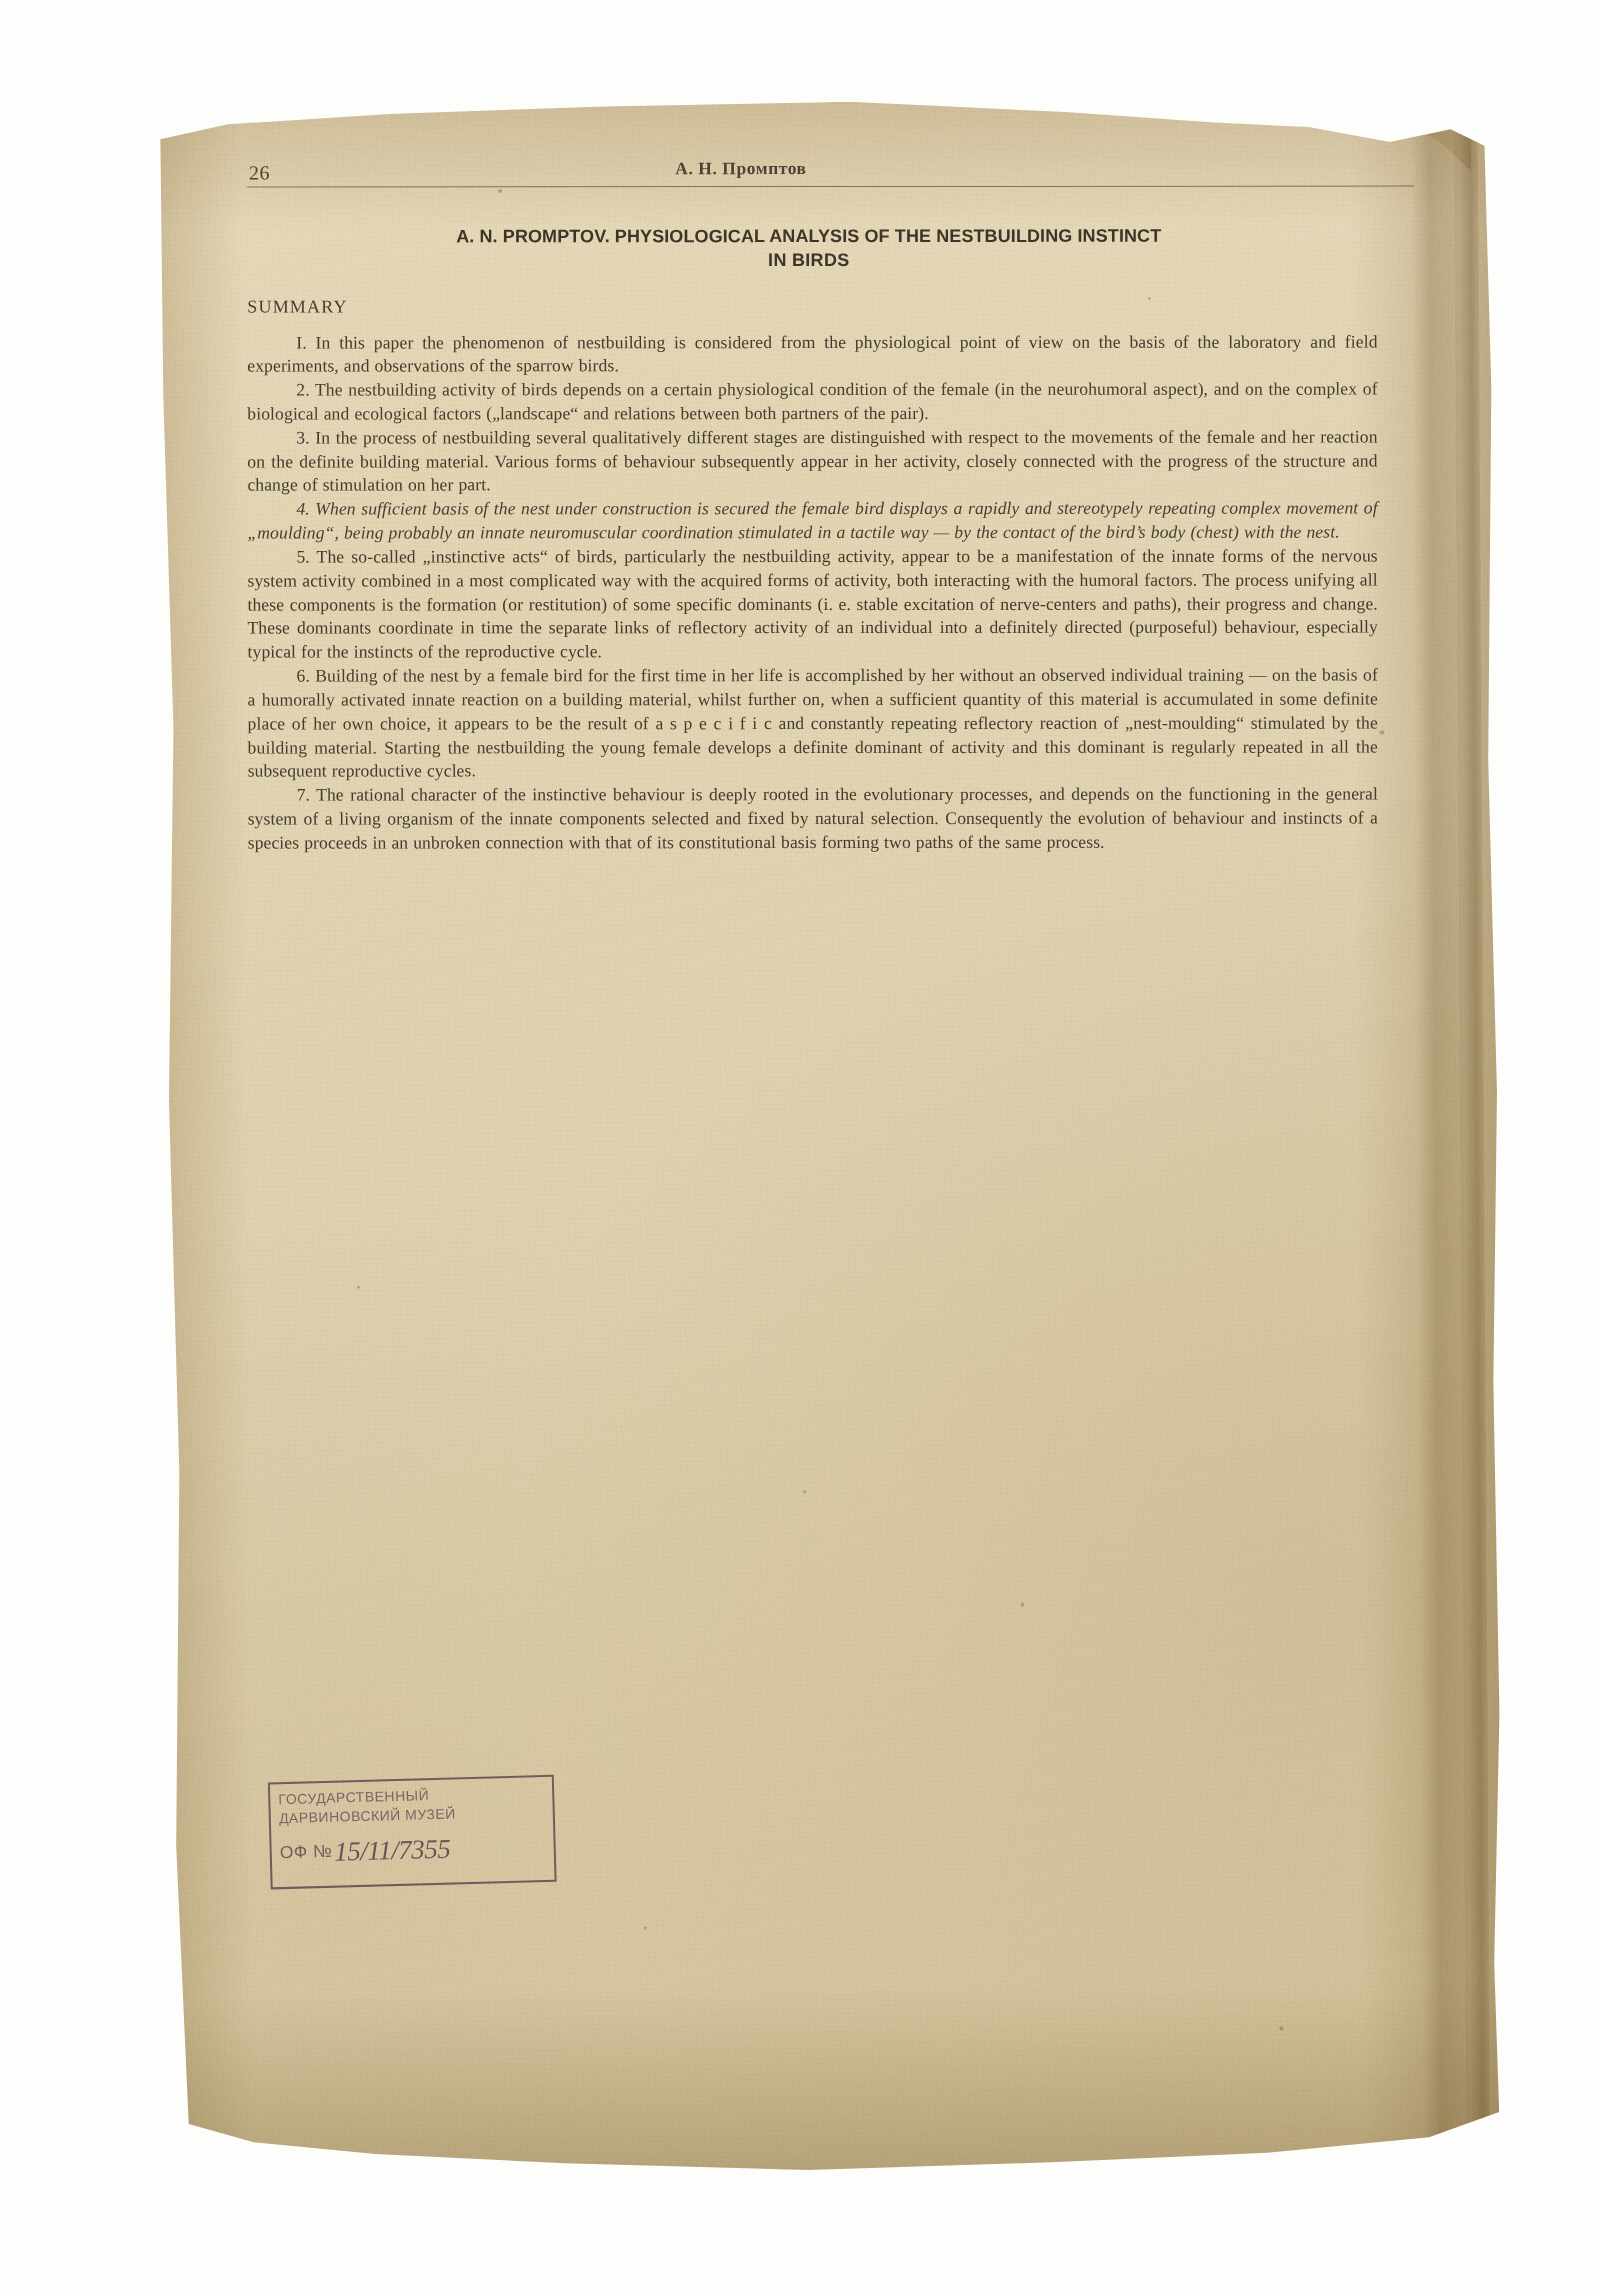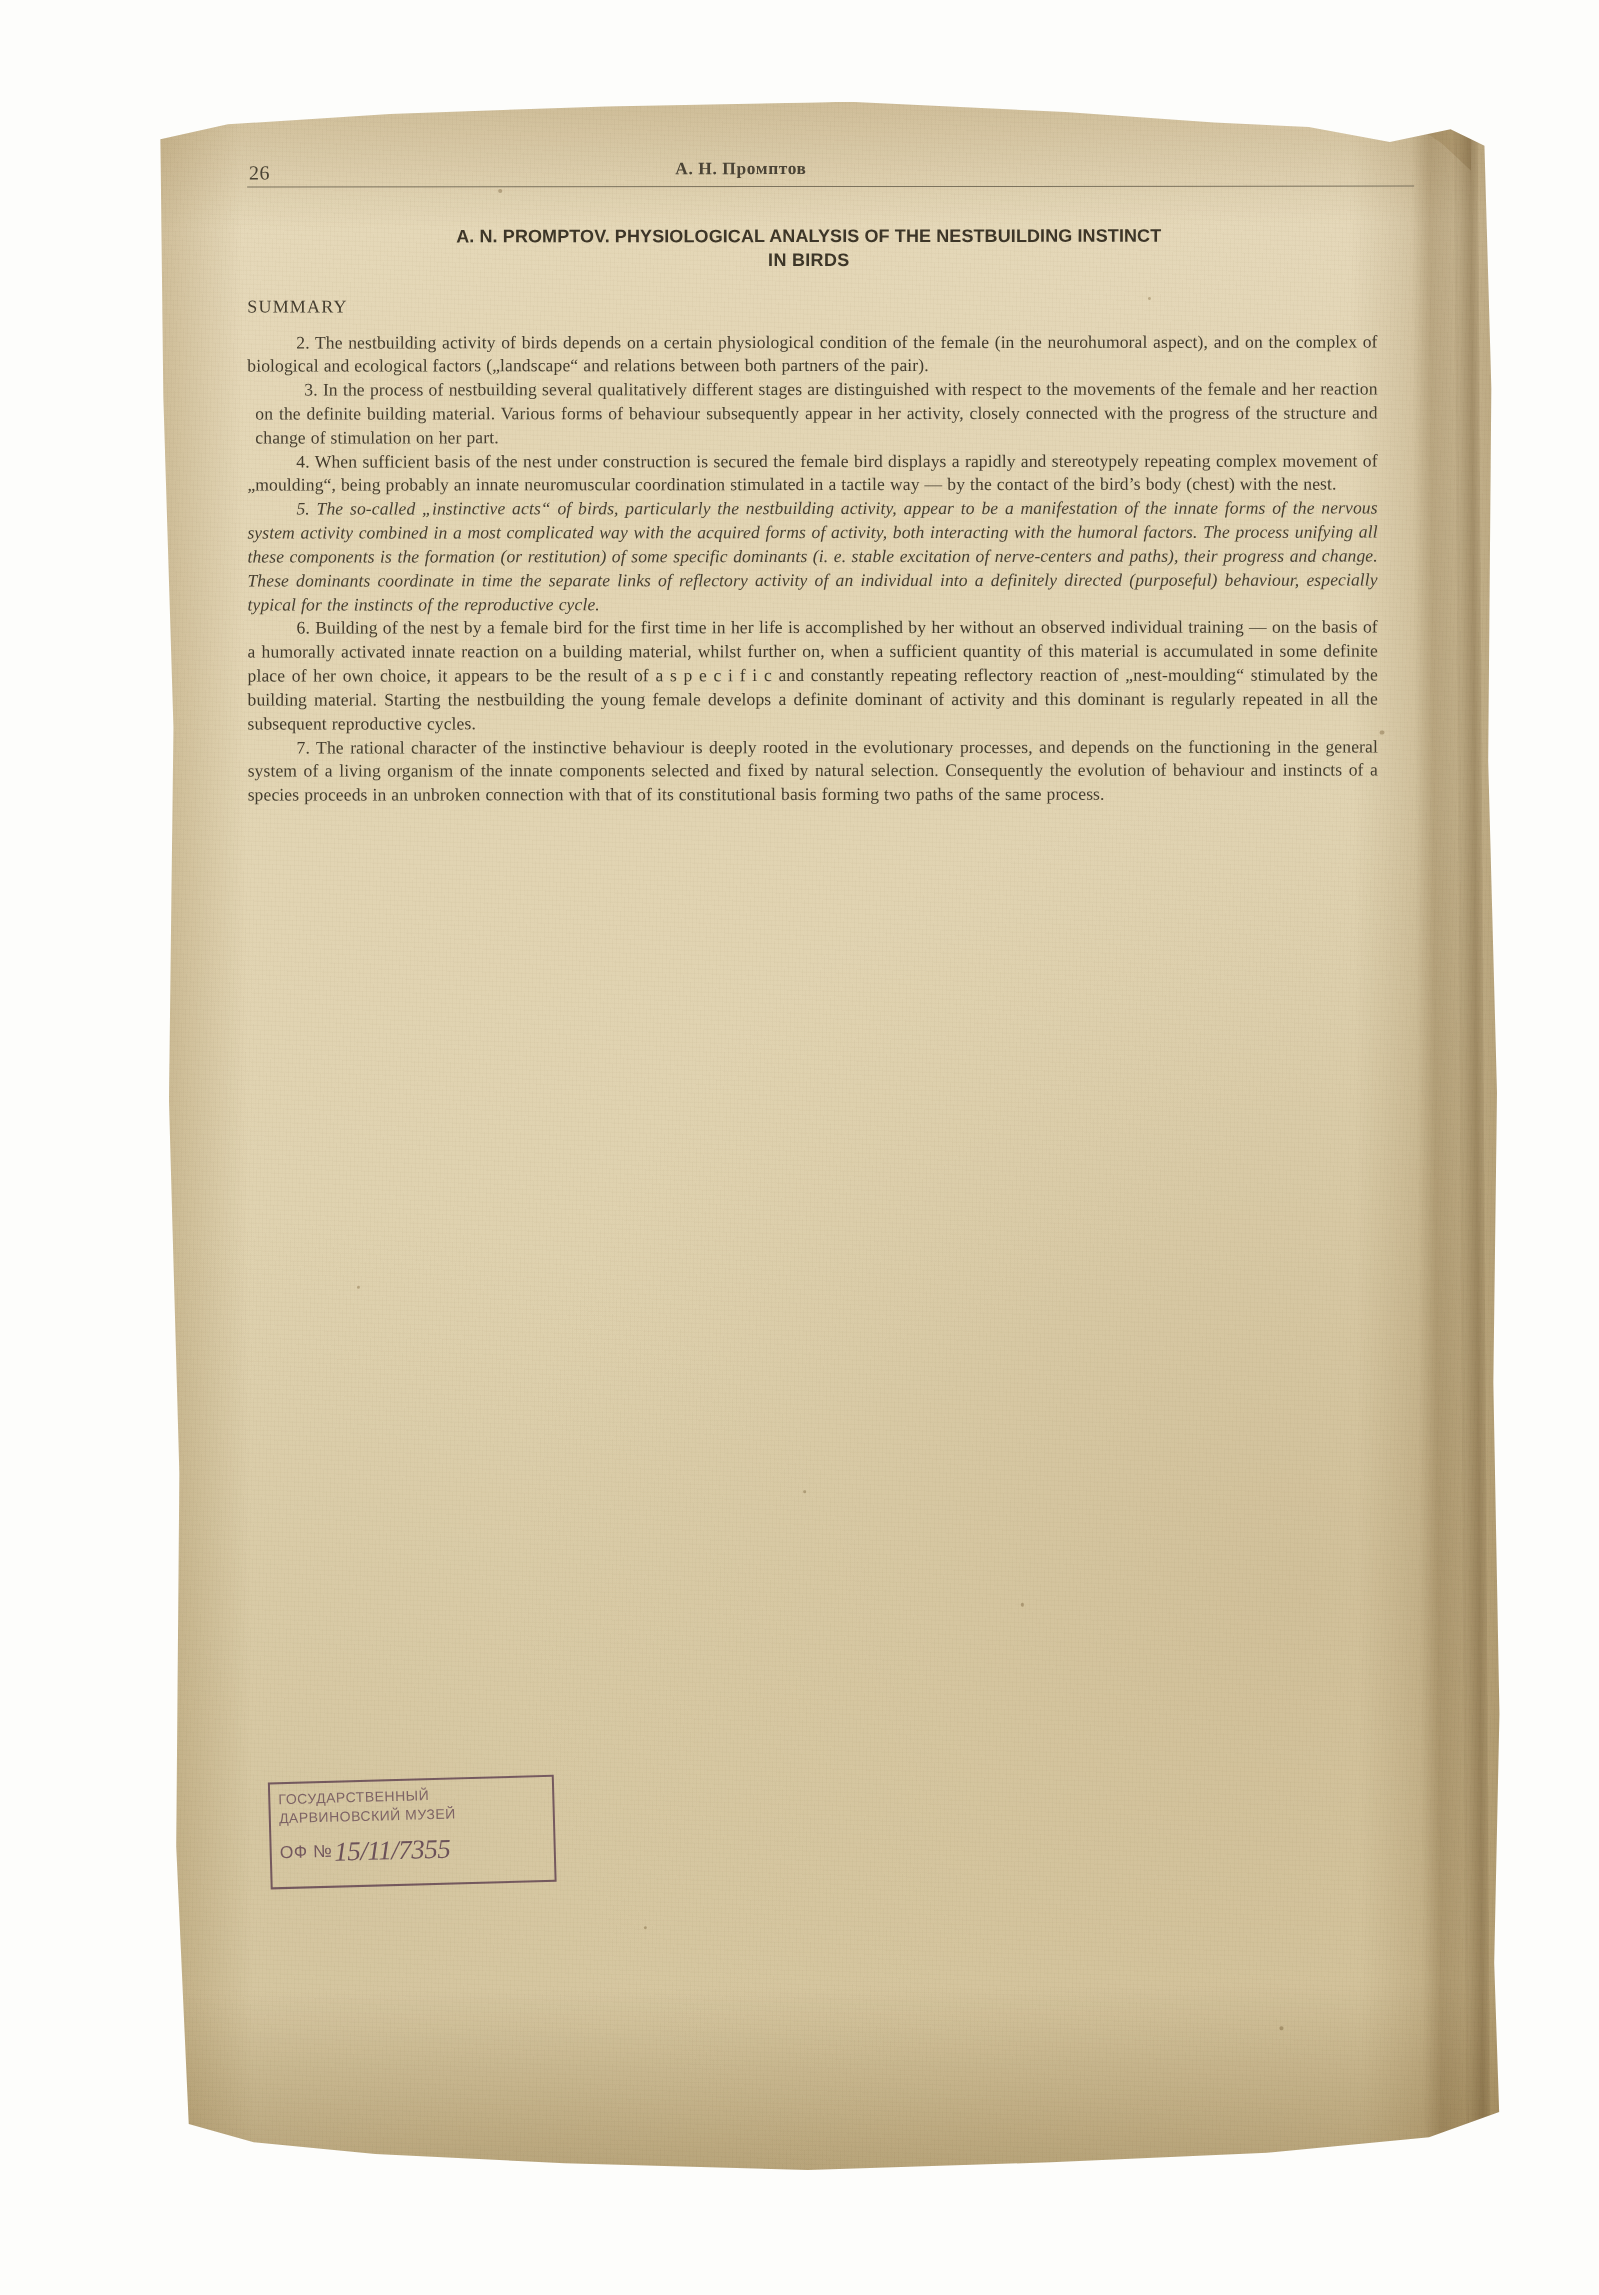--- a/index.html
+++ b/index.html
@@ -185,21 +185,21 @@
     font-size: 17.6px;
     line-height: 1.355;
     color: #443d2f;
     text-align: justify;
     letter-spacing: 0.1px;
     word-spacing: 0.5px;
   }
 
   
   .body-text p:nth-child(1) { color: #433c2e; }
-  .body-text p:nth-child(2) { color: #453e30; margin-left: 8px; }
+  .body-text p:nth-child(2) { color: #453e30; }
   .body-text p:nth-child(3) { color: #423b2d; }
   .body-text p:nth-child(4) { color: #463f31; font-style: italic; }
   .body-text p:nth-child(5) { color: #413a2c; }
   .body-text p:nth-child(6) { color: #443d2f; }
   .body-text p:nth-child(7) { color: #423b2e; }
 
   
   .stamp {
     position: absolute;
     left: 8.3%;
@@ -285,20 +285,21 @@
     </div>
 
     <div class="doc-title">
       <span>A. N. PROMPTOV. PHYSIOLOGICAL ANALYSIS OF THE NESTBUILDING INSTINCT</span>
       <span class="line2">IN BIRDS</span>
     </div>
 
     <div class="summary-head">SUMMARY</div>
 
     <div class="body-text">
+      <p>I. In this paper the phenomenon of nestbuilding is considered from the physiological point of view on the basis of the laboratory and field experiments, and observations of the sparrow birds.</p>
       <p>2. The nestbuilding activity of birds depends on a certain physiological condition of the female (in the neurohumoral aspect), and on the complex of biological and ecological factors („landscape“ and relations between both partners of the pair).</p>
       <p>3. In the process of nestbuilding several qualitatively different stages are distinguished with respect to the movements of the female and her reaction on the definite building material. Various forms of behaviour subsequently appear in her activity, closely connected with the progress of the structure and change of stimulation on her part.</p>
       <p>4. When sufficient basis of the nest under construction is secured the female bird displays a rapidly and stereotypely repeating complex movement of „moulding“, being probably an innate neuromuscular coordination stimulated in a tactile way — by the contact of the bird’s body (chest) with the nest.</p>
       <p>5. The so-called „instinctive acts“ of birds, particularly the nestbuilding activity, appear to be a manifestation of the innate forms of the nervous system activity combined in a most complicated way with the acquired forms of activity, both interacting with the humoral factors. The process unifying all these components is the formation (or restitution) of some specific dominants (i. e. stable excitation of nerve-centers and paths), their progress and change. These dominants coordinate in time the separate links of reflectory activity of an individual into a definitely directed (purposeful) behaviour, especially typical for the instincts of the reproductive cycle.</p>
       <p>6. Building of the nest by a female bird for the first time in her life is accomplished by her without an observed individual training — on the basis of a humorally activated innate reaction on a building material, whilst further on, when a sufficient quantity of this material is accumulated in some definite place of her own choice, it appears to be the result of a s p e c i f i c  and constantly repeating reflectory reaction of „nest-moulding“ stimulated by the building material. Starting the nestbuilding the young female develops a definite dominant of activity and this dominant is regularly repeated in all the subsequent reproductive cycles.</p>
       <p>7. The rational character of the instinctive behaviour is deeply rooted in the evolutionary processes, and depends on the functioning in the general system of a living organism of the innate components selected and fixed by natural selection. Consequently the evolution of behaviour and instincts of a species proceeds in an unbroken connection with that of its constitutional basis forming two paths of the same process.</p>
     </div>
 
   </div>
 

